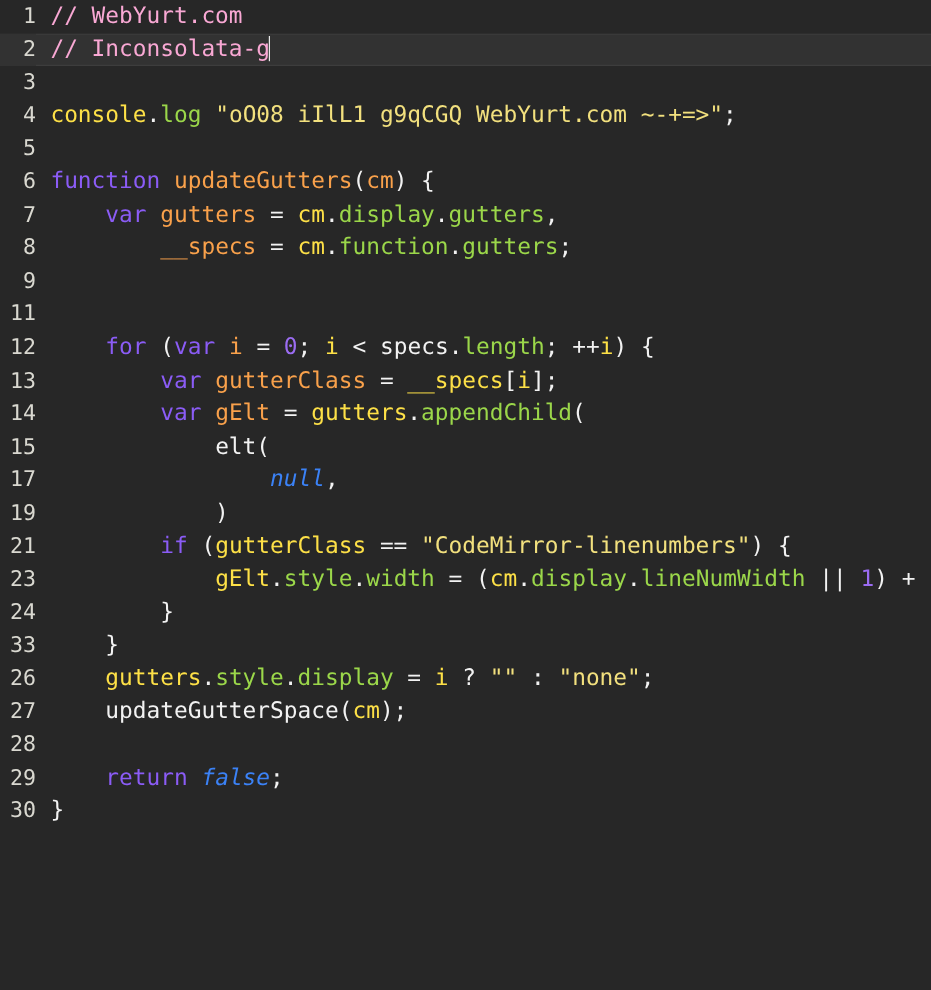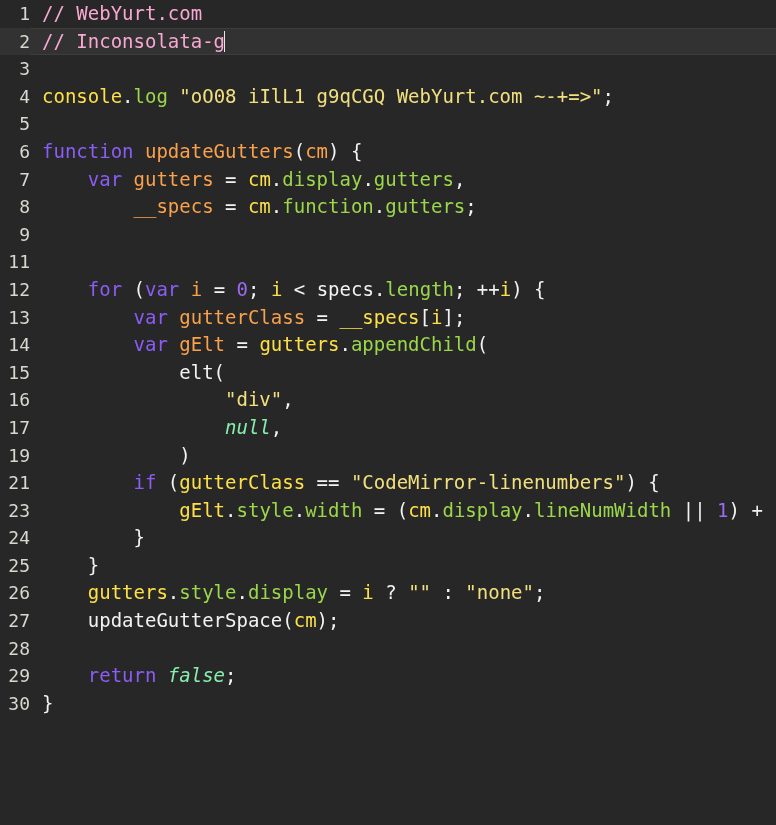--- a/index.html
+++ b/index.html
@@ -62,21 +62,21 @@
   }
 
   
   .t-comment   { color: #f9a8d4; }
   .t-keyword   { color: #8b5cf6; }
   .t-def       { color: #f9a14b; }
   .t-var       { color: #fde047; }
   .t-prop      { color: #9bd74a; }
   .t-string    { color: #f2e07e; }
   .t-number    { color: #9b6cf2; }
-  .t-atom      { color: #86efac; font-style: italic; }
+  .t-atom      { color: #3b82f6; font-style: italic; }
   .t-plain     { color: #f2f2f2; }
 
   .cursor {
     display: inline-block;
     width: 1px;
     height: 21px;
     background: #e8e8e8;
     vertical-align: -4px;
     margin-left: -1px;
   }
@@ -93,26 +93,25 @@
       <div class="code-line"><div class="gutter">5</div><div class="line-content"><span>&nbsp;</span></div></div>
       <div class="code-line"><div class="gutter">6</div><div class="line-content"><span class="t-keyword">function</span><span class="t-plain"> </span><span class="t-def">updateGutters</span><span class="t-plain">(</span><span class="t-def">cm</span><span class="t-plain">) {</span></div></div>
       <div class="code-line"><div class="gutter">7</div><div class="line-content"><span class="t-plain">    </span><span class="t-keyword">var</span><span class="t-plain"> </span><span class="t-def">gutters</span><span class="t-plain"> = </span><span class="t-var">cm</span><span class="t-plain">.</span><span class="t-prop">display</span><span class="t-plain">.</span><span class="t-prop">gutters</span><span class="t-plain">,</span></div></div>
       <div class="code-line"><div class="gutter">8</div><div class="line-content"><span class="t-plain">        </span><span class="t-def">__specs</span><span class="t-plain"> = </span><span class="t-var">cm</span><span class="t-plain">.</span><span class="t-prop">function</span><span class="t-plain">.</span><span class="t-prop">gutters</span><span class="t-plain">;</span></div></div>
       <div class="code-line"><div class="gutter">9</div><div class="line-content"><span>&nbsp;</span></div></div>
       <div class="code-line"><div class="gutter">11</div><div class="line-content"><span>&nbsp;</span></div></div>
       <div class="code-line"><div class="gutter">12</div><div class="line-content"><span class="t-plain">    </span><span class="t-keyword">for</span><span class="t-plain"> (</span><span class="t-keyword">var</span><span class="t-plain"> </span><span class="t-def">i</span><span class="t-plain"> = </span><span class="t-number">0</span><span class="t-plain">; </span><span class="t-var">i</span><span class="t-plain"> &lt; </span><span class="t-plain">specs</span><span class="t-plain">.</span><span class="t-prop">length</span><span class="t-plain">; ++</span><span class="t-var">i</span><span class="t-plain">) {</span></div></div>
       <div class="code-line"><div class="gutter">13</div><div class="line-content"><span class="t-plain">        </span><span class="t-keyword">var</span><span class="t-plain"> </span><span class="t-def">gutterClass</span><span class="t-plain"> = </span><span class="t-var">__specs</span><span class="t-plain">[</span><span class="t-var">i</span><span class="t-plain">];</span></div></div>
       <div class="code-line"><div class="gutter">14</div><div class="line-content"><span class="t-plain">        </span><span class="t-keyword">var</span><span class="t-plain"> </span><span class="t-def">gElt</span><span class="t-plain"> = </span><span class="t-var">gutters</span><span class="t-plain">.</span><span class="t-prop">appendChild</span><span class="t-plain">(</span></div></div>
       <div class="code-line"><div class="gutter">15</div><div class="line-content"><span class="t-plain">            </span><span class="t-plain">elt</span><span class="t-plain">(</span></div></div>
-      <div class="code-line"><div class="gutter">16</div><div class="line-content"><span class="t-plain">                </span><span class="t-string">"div"</span><span class="t-plain">,</span></div></div>
       <div class="code-line"><div class="gutter">17</div><div class="line-content"><span class="t-plain">                </span><span class="t-atom">null</span><span class="t-plain">,</span></div></div>
       <div class="code-line"><div class="gutter">19</div><div class="line-content"><span class="t-plain">            )</span></div></div>
       <div class="code-line"><div class="gutter">21</div><div class="line-content"><span class="t-plain">        </span><span class="t-keyword">if</span><span class="t-plain"> (</span><span class="t-var">gutterClass</span><span class="t-plain"> == </span><span class="t-string">"CodeMirror-linenumbers"</span><span class="t-plain">) {</span></div></div>
       <div class="code-line"><div class="gutter">23</div><div class="line-content"><span class="t-plain">            </span><span class="t-var">gElt</span><span class="t-plain">.</span><span class="t-prop">style</span><span class="t-plain">.</span><span class="t-prop">width</span><span class="t-plain"> = (</span><span class="t-var">cm</span><span class="t-plain">.</span><span class="t-prop">display</span><span class="t-plain">.</span><span class="t-prop">lineNumWidth</span><span class="t-plain"> || </span><span class="t-number">1</span><span class="t-plain">) +</span></div></div>
       <div class="code-line"><div class="gutter">24</div><div class="line-content"><span class="t-plain">        }</span></div></div>
-      <div class="code-line"><div class="gutter">25</div><div class="line-content"><span class="t-plain">    }</span></div></div>
+      <div class="code-line"><div class="gutter">33</div><div class="line-content"><span class="t-plain">    }</span></div></div>
       <div class="code-line"><div class="gutter">26</div><div class="line-content"><span class="t-plain">    </span><span class="t-var">gutters</span><span class="t-plain">.</span><span class="t-prop">style</span><span class="t-plain">.</span><span class="t-prop">display</span><span class="t-plain"> = </span><span class="t-var">i</span><span class="t-plain"> ? </span><span class="t-string">""</span><span class="t-plain"> : </span><span class="t-string">"none"</span><span class="t-plain">;</span></div></div>
       <div class="code-line"><div class="gutter">27</div><div class="line-content"><span class="t-plain">    </span><span class="t-plain">updateGutterSpace</span><span class="t-plain">(</span><span class="t-var">cm</span><span class="t-plain">);</span></div></div>
       <div class="code-line"><div class="gutter">28</div><div class="line-content"><span>&nbsp;</span></div></div>
       <div class="code-line"><div class="gutter">29</div><div class="line-content"><span class="t-plain">    </span><span class="t-keyword">return</span><span class="t-plain"> </span><span class="t-atom">false</span><span class="t-plain">;</span></div></div>
       <div class="code-line"><div class="gutter">30</div><div class="line-content"><span class="t-plain">}</span></div></div>
     </div>
 </div>
 
 </body></html>

